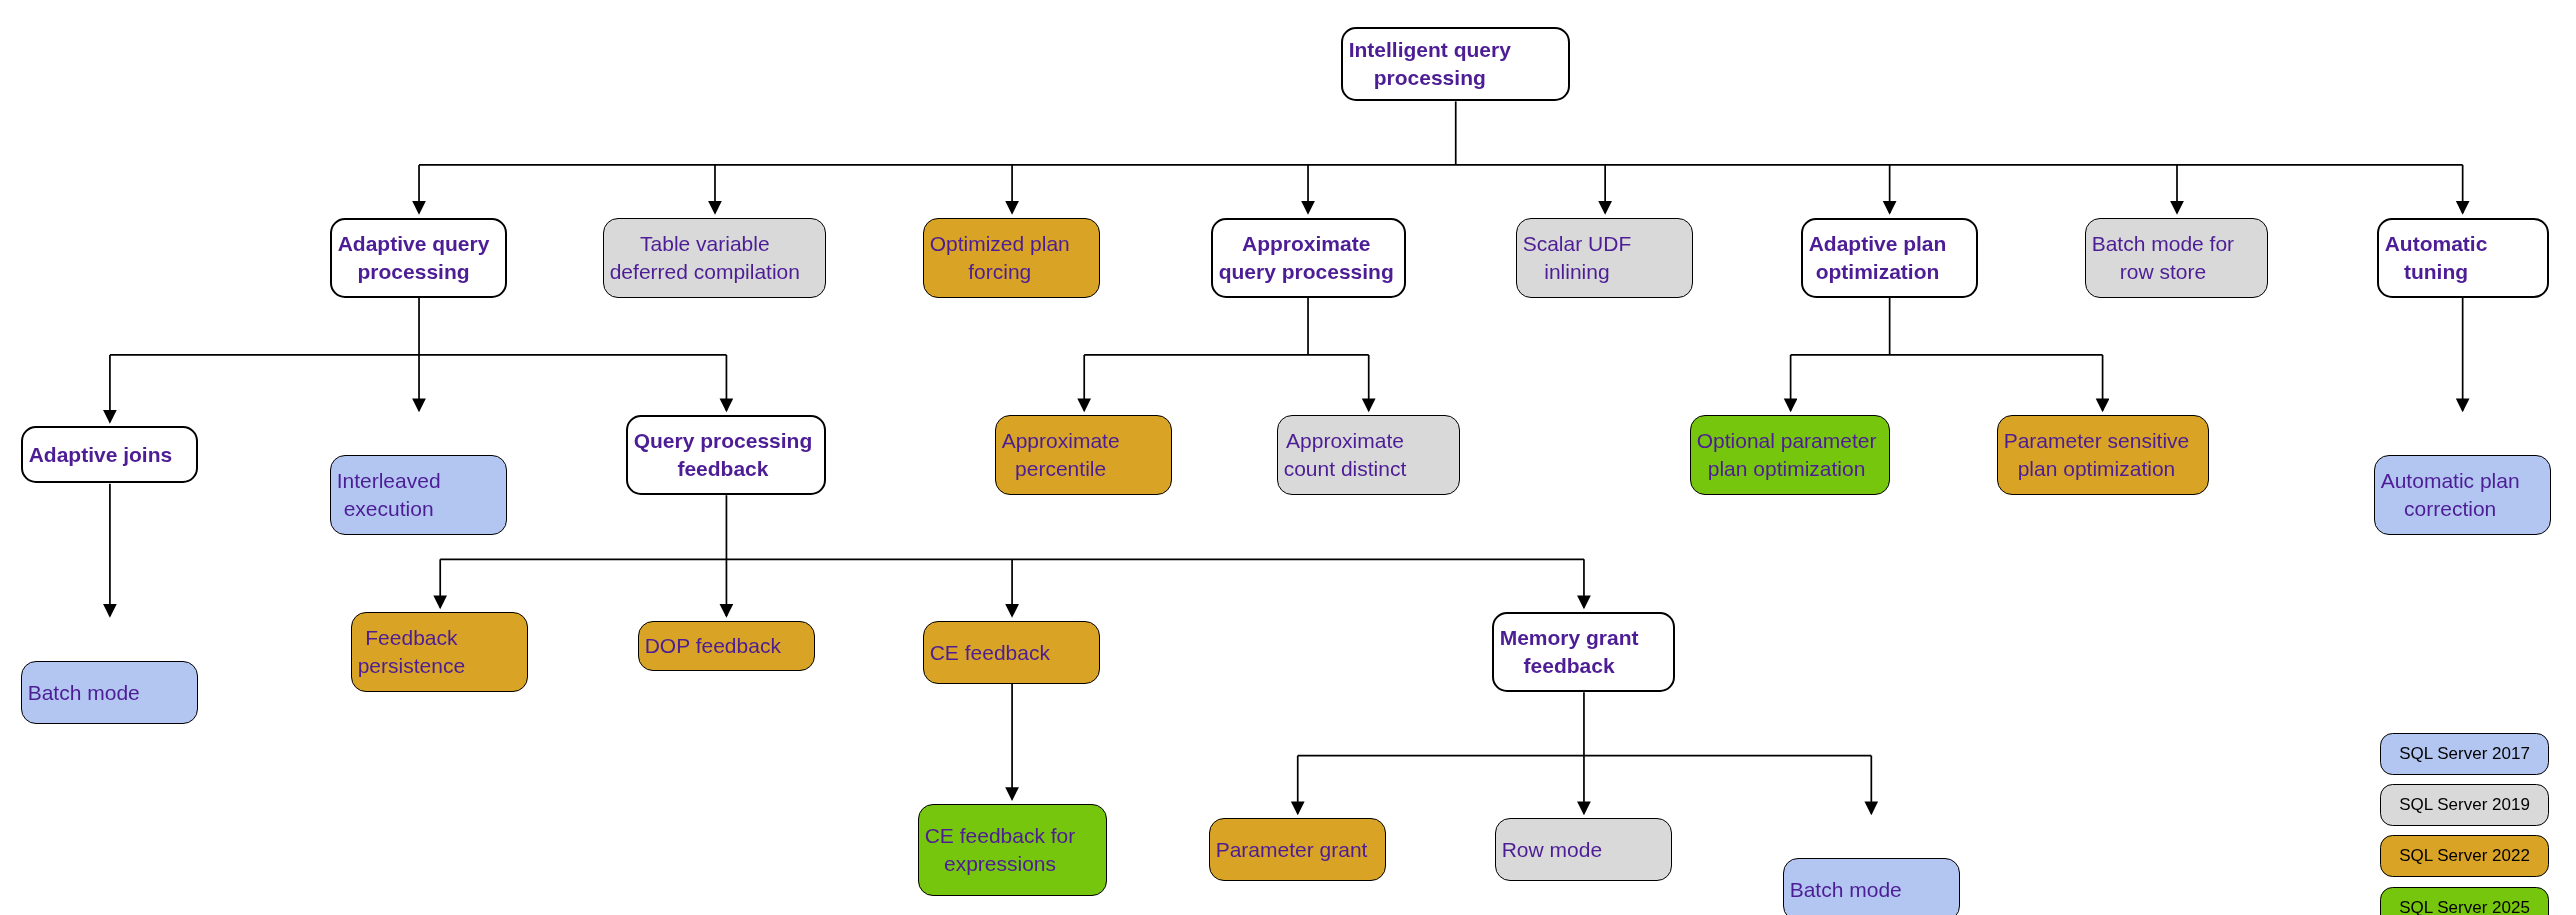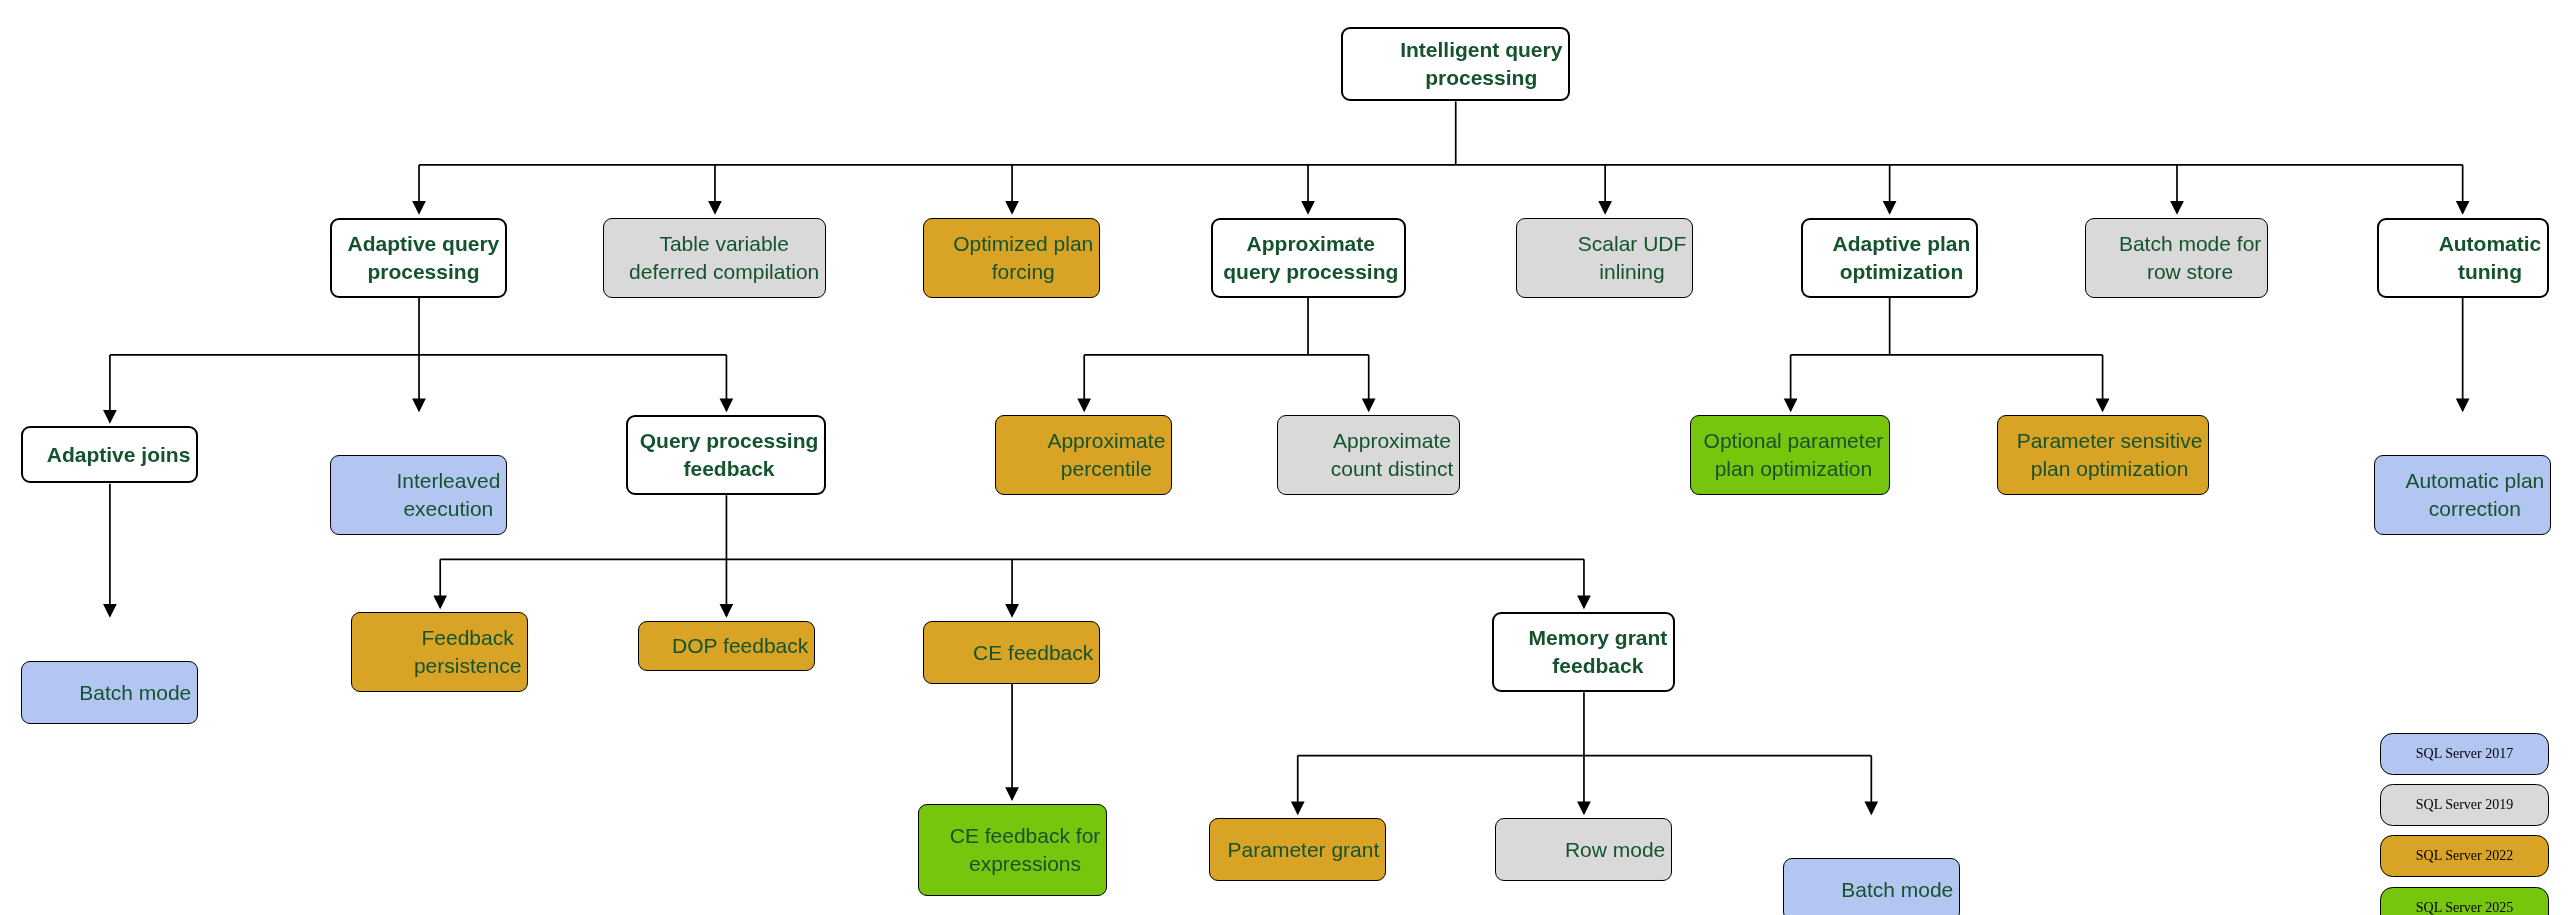--- a/index.html
+++ b/index.html
@@ -20,26 +20,26 @@
     position: absolute;
     left: 0; top: 0;
     width: 2576px;
     height: 916px;
   }
   .node {
     position: absolute;
     box-sizing: border-box;
     display: flex;
     align-items: center;
-    justify-content: flex-end;
+    justify-content: flex-start;
     border: 1.7px solid #000000;
-    border-radius: 9px;
+    border-radius: 15px;
     font-size: 21px;
     line-height: 1.32;
-    color: #14532d;
+    color: #4c1d95;
     text-align: center;
   }
   .node .lbl {
     white-space: pre-line;
     padding: 0 5.7px;
   }
   .cat {
     background: #ffffff;
     border-width: 2.3px;
     font-weight: 700;
@@ -57,23 +57,22 @@
   .legend-item {
     box-sizing: border-box;
     width: 169px;
     height: 42px;
     margin-bottom: 9.2px;
     display: flex;
     align-items: center;
     justify-content: center;
     border: 1.7px solid #000000;
     border-radius: 12.6px;
-    font-size: 14px;
+    font-size: 17px;
     color: #000000;
-    font-family: Liberation Serif, serif;
   }
 </style>
 </head>
 <body>
 
 <div id="canvas">
 
   <svg id="edges" viewBox="0 0 4500 1600" xmlns="http://www.w3.org/2000/svg">
     <defs>
       <marker id="arrow" markerUnits="userSpaceOnUse" markerWidth="34" markerHeight="34" refX="21" refY="12" orient="auto">

